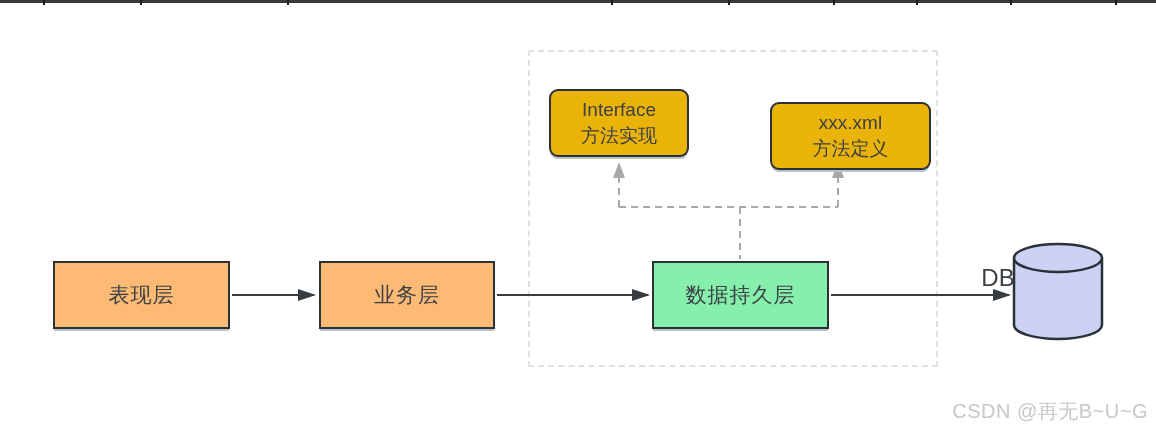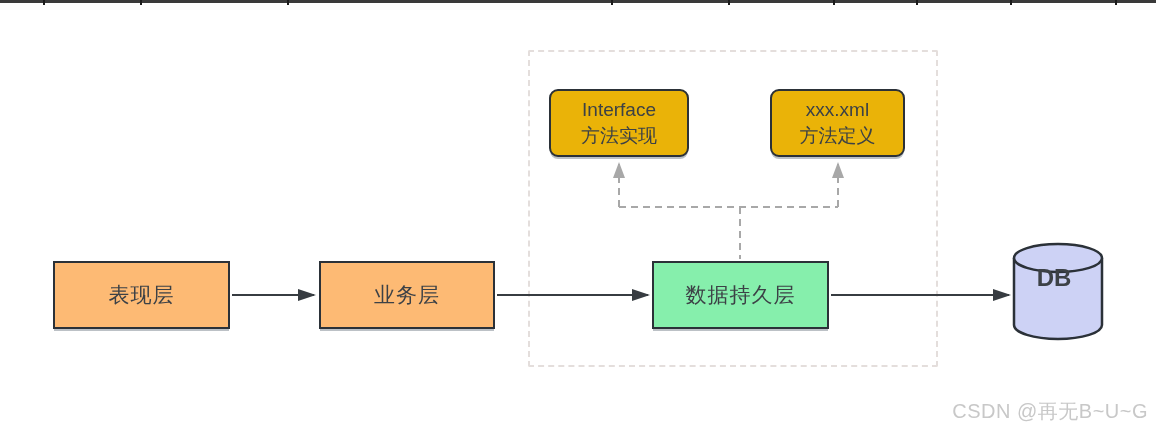--- a/index.html
+++ b/index.html
@@ -56,40 +56,39 @@
   .business-node    { left: 319px; width: 176px; }
   .persistence-node { left: 652px; background: #86efac; }
   .mapper-node {
     top: 89px; height: 68px;
     background: #eab308;
     border-radius: 9px;
     font-size: 19px;
     line-height: 1.35;
   }
   .interface-node { left: 549px; width: 140px; }
-  .xml-node       { left: 770px; width: 135px; }
+  .xml-node       { left: 770px; width: 161px; margin-top: 13px; }
   .mapper-node span { display: block; }
 
   svg.overlay {
     position: absolute; left: 0; top: 0;
     width: 1156px; height: 426px;
     pointer-events: none;
   }
   .solid-arrow  { stroke: #373c41; stroke-width: 2; fill: none; }
   .dashed-line  { stroke: #a8a8a8; stroke-width: 2; fill: none; stroke-dasharray: 7 5; }
   .db-body      { fill: #cdd2f5; stroke: #2b3138; stroke-width: 2.5; }
 
   .db-label {
     position: absolute;
-    left: 1008px; top: 264px;
+    left: 952px; top: 264px;
     width: 92px;
     text-align: center;
     font-size: 24px;
     color: #3c4146;
-    font-weight: bold;
   }
   .watermark {
     position: absolute;
     top: 398px; right: 8px;
     font-size: 20px;
     color: #c8c8c8;
     letter-spacing: 0.5px;
   }
 </style>
 </head>

